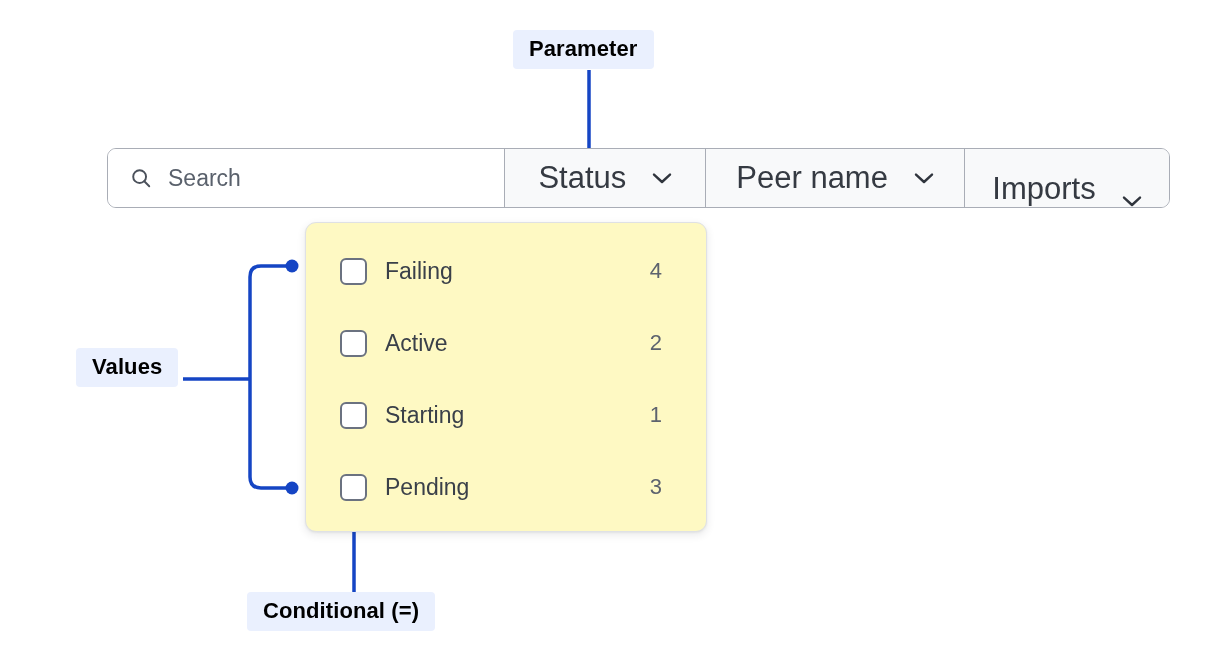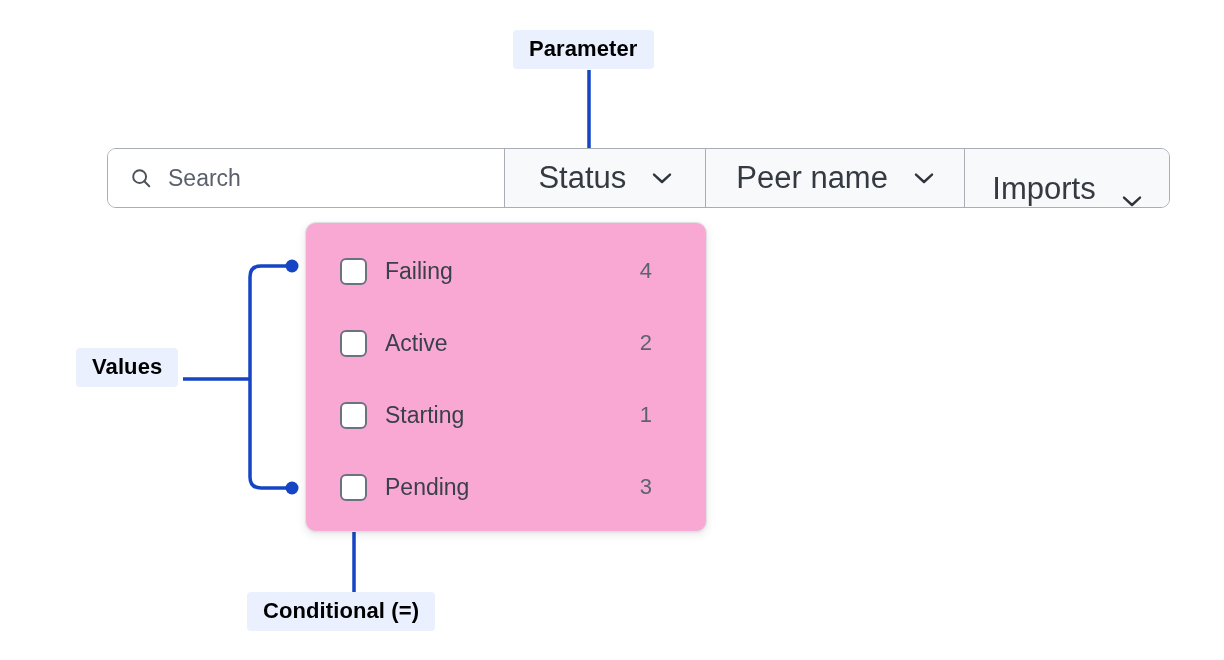--- a/index.html
+++ b/index.html
@@ -116,26 +116,26 @@
   #cell-peername { width: 259px; }
   #cell-imports  { width: 204px; align-items: flex-end; }
 
   
   #dropdown {
     position: absolute;
     left: 305px;
     top: 222px;
     width: 402px;
     height: 310px;
-    background: #f9a8d4;
+    background: #fef9c3;
     border: 1px solid #dfe1e5;
     border-radius: 11px;
     box-shadow: 0 3px 9px rgba(40,44,53,0.10), 0 1px 2px rgba(40,44,53,0.06);
     box-sizing: border-box;
-    padding: 24px 18px 0 0;
+    padding: 24px 8px 0 0;
   }
   .dd-item {
     display: flex;
     align-items: center;
     height: 48px;
     padding: 0 36px 0 34px;
     box-sizing: border-box;
     margin-bottom: 24px;
     cursor: default;
   }

